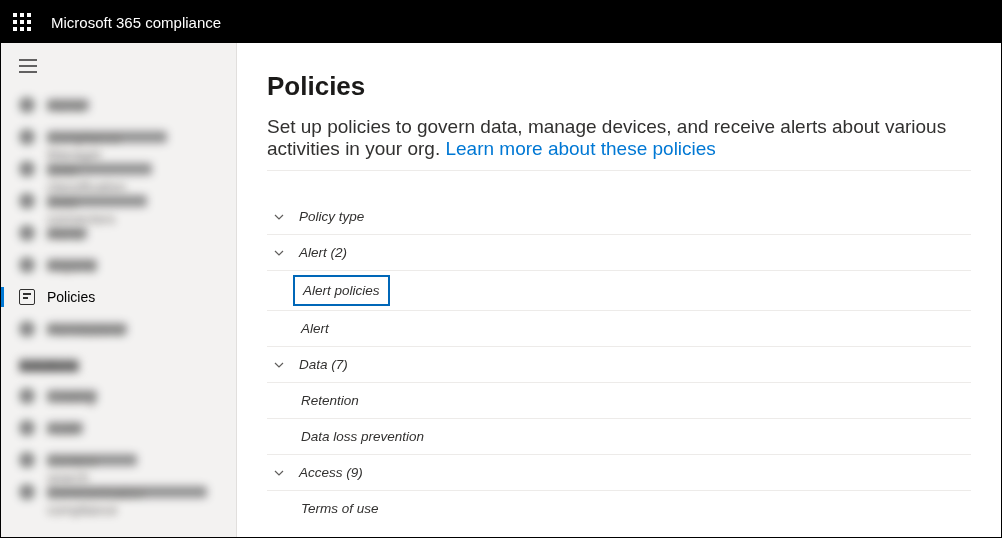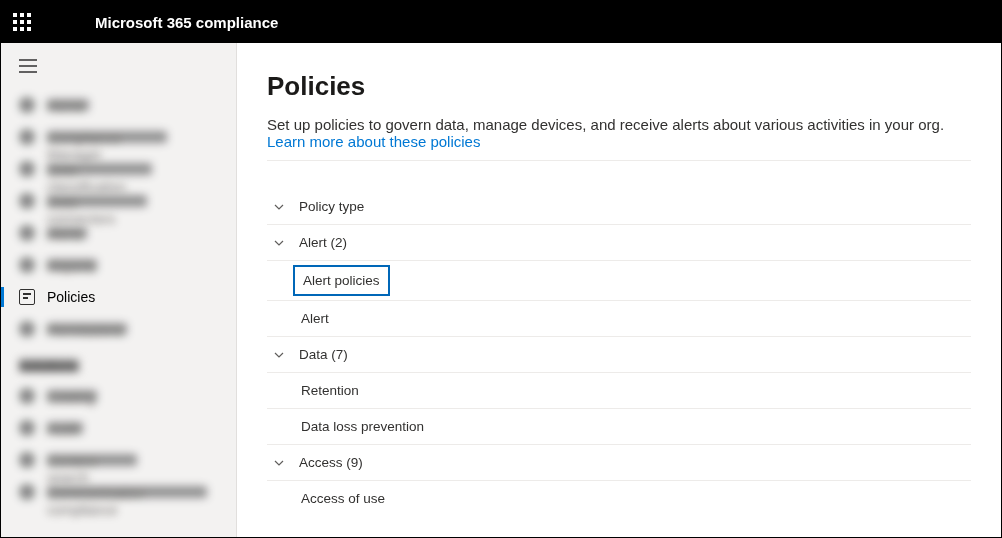--- a/index.html
+++ b/index.html
@@ -1,43 +1,43 @@
 <!DOCTYPE html>
 <html><head>
   <meta charset="utf-8">
   <style>
     * { margin: 0; padding: 0; box-sizing: border-box; font-family: 'Segoe UI', -apple-system, sans-serif; }
     body { width: 1002px; height: 538px; overflow: hidden; border: 1px solid #000; }
 
     .topbar { height: 42px; background: #000; color: #fff; display: flex; align-items: center; padding: 0 12px; }
     .waffle { width: 18px; height: 18px; display: grid; grid-template-columns: repeat(3, 4px); grid-template-rows: repeat(3, 4px); gap: 3px; margin-right: 20px; cursor: pointer; }
     .waffle span { background: #fff; width: 4px; height: 4px; }
-    .app-title { font-size: 15px; font-weight: 700; margin-left: 44px; }
+    .app-title { font-size: 15px; font-weight: 400; }
 
     .shell { display: flex; height: 495px; }
 
     .sidebar { width: 236px; background: #f3f2f1; border-right: 1px solid #e1dfdd; padding-top: 12px; }
     .hamburger { padding: 4px 18px 12px 18px; cursor: pointer; }
     .hamburger svg { width: 18px; height: 14px; }
     .nav-item { display: flex; align-items: center; padding: 8px 18px; font-size: 14px; color: #323130; cursor: pointer; position: relative; }
     .nav-item.blurred { filter: blur(4px); color: #605e5c; opacity: .9; pointer-events: none; }
     .nav-item .ico { width: 16px; height: 16px; margin-right: 12px; display: inline-block; position: relative; }
     .nav-item.active { color: #000; font-weight: 400; }
     .nav-item.active::before { content: ""; position: absolute; left: 0; top: 6px; bottom: 6px; width: 3px; background: #0078d4; }
     .nav-section { filter: blur(4px); padding: 14px 18px 6px 18px; font-size: 13px; font-weight: 600; color: #323130; }
     .blurred-dot { width: 10px; height: 10px; border-radius: 50%; background: #7a7a7a; }
     .blurred-bar { height: 12px; background: #888; border-radius: 3px; }
 
     .main { flex: 1; background: #fff; padding: 28px 30px 0 30px; overflow: hidden; }
     .page-title { font-size: 26px; font-weight: 700; color: #1b1a19; margin-bottom: 14px; }
-    .page-desc { font-size: 15px; color: #323130; margin-bottom: 4px; }
+    .page-desc { font-size: 19px; color: #323130; margin-bottom: 4px; }
     .page-desc a { color: #0078d4; text-decoration: none; }
     .hr-top { border: none; border-top: 1px solid #edebe9; margin-top: 10px; }
 
-    .section { margin-top: 28px; }
+    .section { margin-top: 28px; font-style: italic; }
     .group-head { display: flex; align-items: center; padding: 10px 6px; font-size: 13.5px; color: #323130; border-bottom: 1px solid #edebe9; cursor: pointer; }
     .group-head:first-child { border-top: none; }
     .chev { margin-right: 14px; display: inline-flex; }
     .chev svg { width: 12px; height: 12px; }
     .sub-item { padding: 10px 6px 10px 34px; font-size: 13.5px; color: #323130; border-bottom: 1px solid #edebe9; cursor: pointer; }
     .sub-item.highlight span { border: 2px solid #0067b8; padding: 6px 8px; display: inline-block; margin: -6px -8px; }
     .ico-policies { border: 1.5px solid #323130; border-radius: 2px; }
     .ico-policies::before { content:""; position:absolute; left:3px; right:3px; top:3px; height:1.5px; background:#323130; }
     .ico-policies::after { content:""; position:absolute; left:3px; right:6px; top:7px; height:1.5px; background:#323130; }
   </style>
@@ -165,17 +165,17 @@
       <div class="sub-item"><span>Data loss prevention</span></div>
 
       <div class="group-head">
         <span class="chev">
             <svg viewBox="0 0 12 12">
               <polyline points="2,4 6,8 10,4" fill="none" stroke="#605e5c" stroke-width="1.2"></polyline>
             </svg>
           </span>
         <span>Access (9)</span>
       </div>
-      <div class="sub-item" style="border-bottom:none"><span>Access of use</span></div>
+      <div class="sub-item" style="border-bottom:none"><span>Terms of use</span></div>
 
     </div>
   </main>
 </div>
 
 </body></html>

